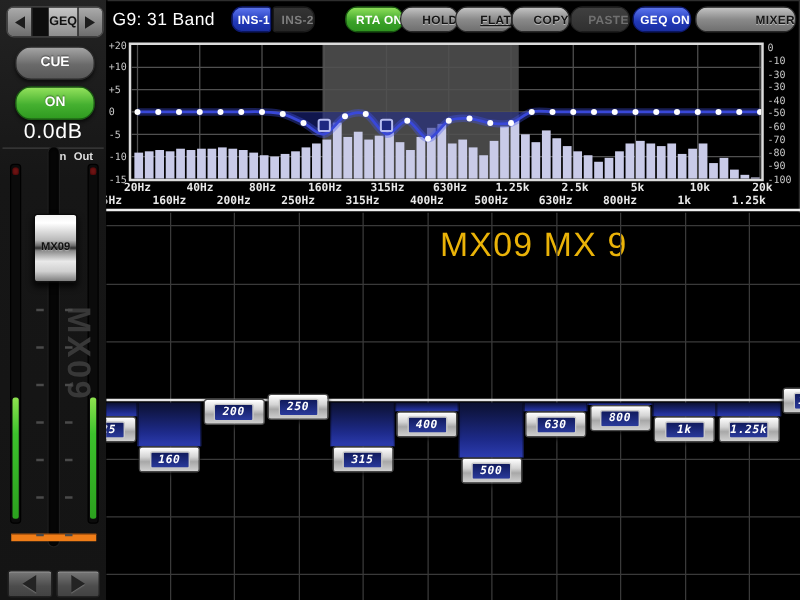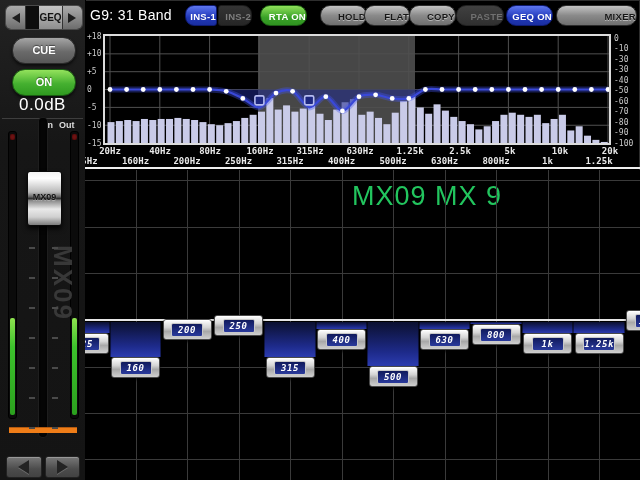--- a/index.html
+++ b/index.html
@@ -66,21 +66,21 @@
   .tbtn.seg-right{border-radius:3px 9px 9px 3px;}
   
   #plot{position:absolute;left:103px;top:34px;width:504px;height:107px;border:2px solid #dcdcdc;background:#000;}
   .scale-lab{position:absolute;font-family:"DejaVu Sans Mono",monospace;font-size:8px;color:#c9c9c9;white-space:nowrap;}
   .ruler-lab{position:absolute;font-family:"DejaVu Sans Mono",monospace;font-size:9px;font-weight:bold;color:#e8e8e8;
         width:44px;text-align:center;white-space:nowrap;}
   #ruler1,#ruler2{position:absolute;left:85px;width:555px;height:11px;overflow:hidden;padding-left:40px;}
   #white-rule{position:absolute;left:85px;top:167px;width:555px;height:2px;background:#efefef;}
   
   #lower{position:absolute;left:85px;top:170px;width:555px;height:310px;background:#000;overflow:hidden;}
-  #lower-wm{position:absolute;left:267px;top:11px;font-size:27px;color:#22c55e;letter-spacing:1px;white-space:nowrap;}
+  #lower-wm{position:absolute;left:267px;top:11px;font-size:27px;color:#eab308;letter-spacing:1px;white-space:nowrap;}
   .gridv{position:absolute;top:0;width:1px;height:310px;background:#3a3a3a;}
   .gridh{position:absolute;left:0;width:555px;height:1px;background:#3a3a3a;}
   #zero-line{position:absolute;left:0;top:149px;width:555px;height:2px;background:#e6e6e6;}
   .bfill{position:absolute;background:linear-gradient(180deg,#0b1030,#1e2b8c 70%,#2c3cb0);
         box-shadow:inset 1px 0 0 rgba(0,0,0,.45), inset -1px 0 0 rgba(0,0,0,.45);}
   .bhandle{position:absolute;height:21px;border:1px solid #4a4a4a;border-radius:3px;box-sizing:border-box;
         background:linear-gradient(180deg,#ffffff,#d4d4d4 40%,#a8a8a8 60%,#d0d0d0);
         box-shadow:0 2px 3px rgba(0,0,0,.7), inset 0 1px 0 #fff;}
   .bhlabel{position:absolute;left:50%;top:3px;transform:translateX(-50%);width:30px;height:12px;
         background:linear-gradient(180deg,#101a5c,#2a3a9c);border:1px solid #c8c8c8;border-radius:2px;
@@ -141,23 +141,23 @@
       <div class="tick" style="left: 29px; top: 397px;"></div>
       <div class="tick" style="left: 52px; top: 397px;"></div>
       <div class="tick" style="left: 29px; top: 427px;"></div>
       <div class="tick" style="left: 52px; top: 427px;"></div>
     </div>
 
   <div id="page-title">G9: 31 Band</div>
   <div id="toolbar">
       <div class="tbtn blue seg-left" style="left: 185px; width: 32px;">INS-1</div>
       <div class="tbtn dim seg-right" style="left: 218px; width: 34px;">INS-2</div>
-      <div class="tbtn green" style="left: 260px; width: 47px;">RTA ON</div>
+      <div class="tbtn green" style="left: 276px; width: 47px;">RTA ON</div>
       <div class="tbtn gray" style="left: 320px; width: 47px;">HOLD</div>
-      <div class="tbtn gray" style="left: 364px; width: 46px;">FLAT</div>
+      <div class="tbtn gray" style="left: 364px; width: 46px; text-decoration: underline;">FLAT</div>
       <div class="tbtn gray" style="left: 409px; width: 47px;">COPY</div>
       <div class="tbtn disabled" style="left: 456px; width: 48px;">PASTE</div>
       <div class="tbtn blue" style="left: 506px; width: 47px;">GEQ ON</div>
       <div class="tbtn gray" style="left: 556px; width: 81px;">MIXER</div>
     </div>
 
   <div id="plot"><svg width="504" height="107" viewBox="0 0 504 107">
         <rect x="153" y="0" width="157" height="107" fill="#474747"></rect>
         <line x1="0" y1="17.85" x2="504" y2="17.85" stroke="#505050" stroke-width="1"></line>
         <line x1="0" y1="35.7" x2="504" y2="35.7" stroke="#505050" stroke-width="1"></line>
@@ -264,21 +264,21 @@
         <circle cx="420.00000000000006" cy="53.5" r="2.4" fill="#fff"></circle>
         <circle cx="436.6" cy="53.5" r="2.4" fill="#fff"></circle>
         <circle cx="453.20000000000005" cy="53.5" r="2.4" fill="#fff"></circle>
         <circle cx="469.80000000000007" cy="53.5" r="2.4" fill="#fff"></circle>
         <circle cx="486.40000000000003" cy="53.5" r="2.4" fill="#fff"></circle>
         <circle cx="503.00000000000006" cy="53.5" r="2.4" fill="#fff"></circle>
         <rect x="149.9" y="59.849999999999994" width="9" height="9" rx="1.5" fill="#1d2780" stroke="#b6bcf0" stroke-width="1.6"></rect>
         <rect x="199.70000000000002" y="59.849999999999994" width="9" height="9" rx="1.5" fill="#1d2780" stroke="#b6bcf0" stroke-width="1.6"></rect>
       </svg></div>
   <div id="scales">
-      <div class="scale-lab" style="left: 87px; top: 31.5px;">+18</div>
+      <div class="scale-lab" style="left: 87px; top: 31.5px;">+20</div>
       <div class="scale-lab" style="left: 87px; top: 49.35px;">+10</div>
       <div class="scale-lab" style="left: 87px; top: 67.2px;">+5</div>
       <div class="scale-lab" style="left: 87px; top: 85.05px;">0</div>
       <div class="scale-lab" style="left: 87px; top: 102.9px;">-5</div>
       <div class="scale-lab" style="left: 87px; top: 120.75px;">-10</div>
       <div class="scale-lab" style="left: 87px; top: 138.6px;">-15</div>
       <div class="scale-lab" style="left: 614px; top: 34px;">0</div>
       <div class="scale-lab" style="left: 614px; top: 44.45px;">-10</div>
       <div class="scale-lab" style="left: 614px; top: 54.9px;">-30</div>
       <div class="scale-lab" style="left: 614px; top: 65.35px;">-30</div>

